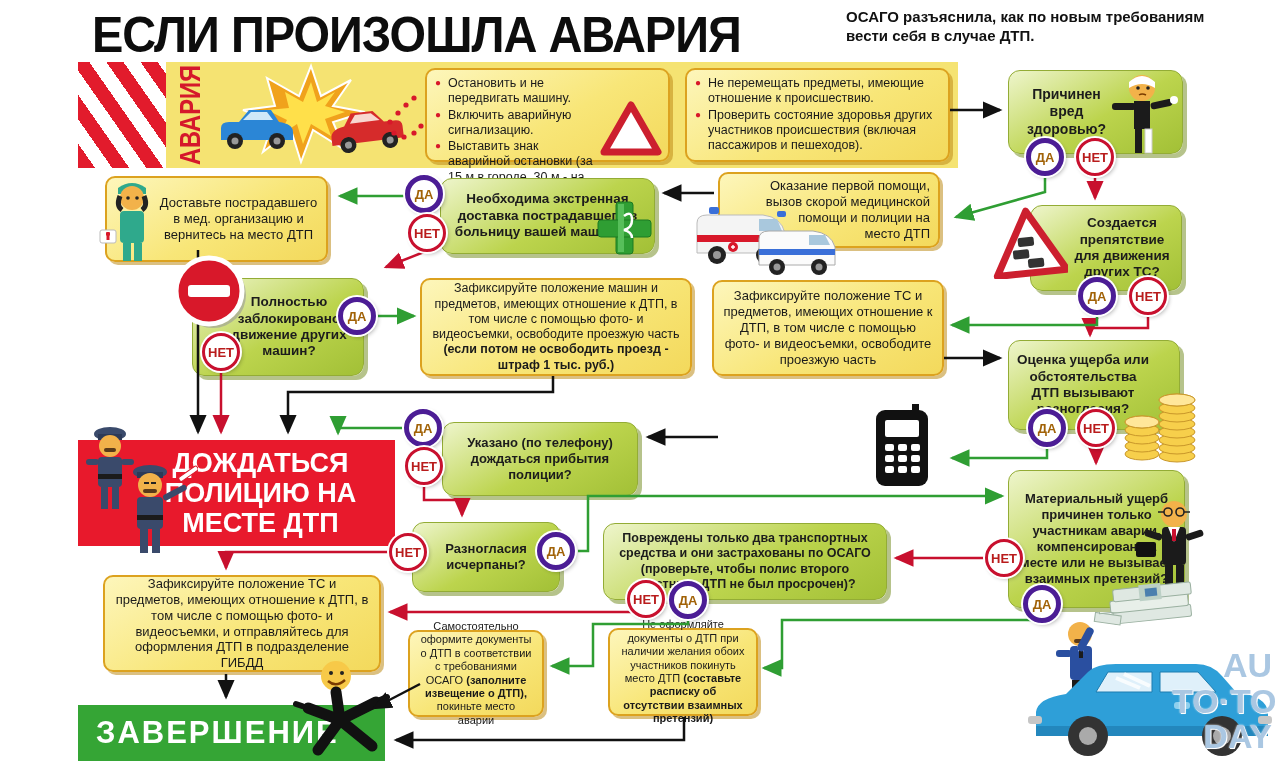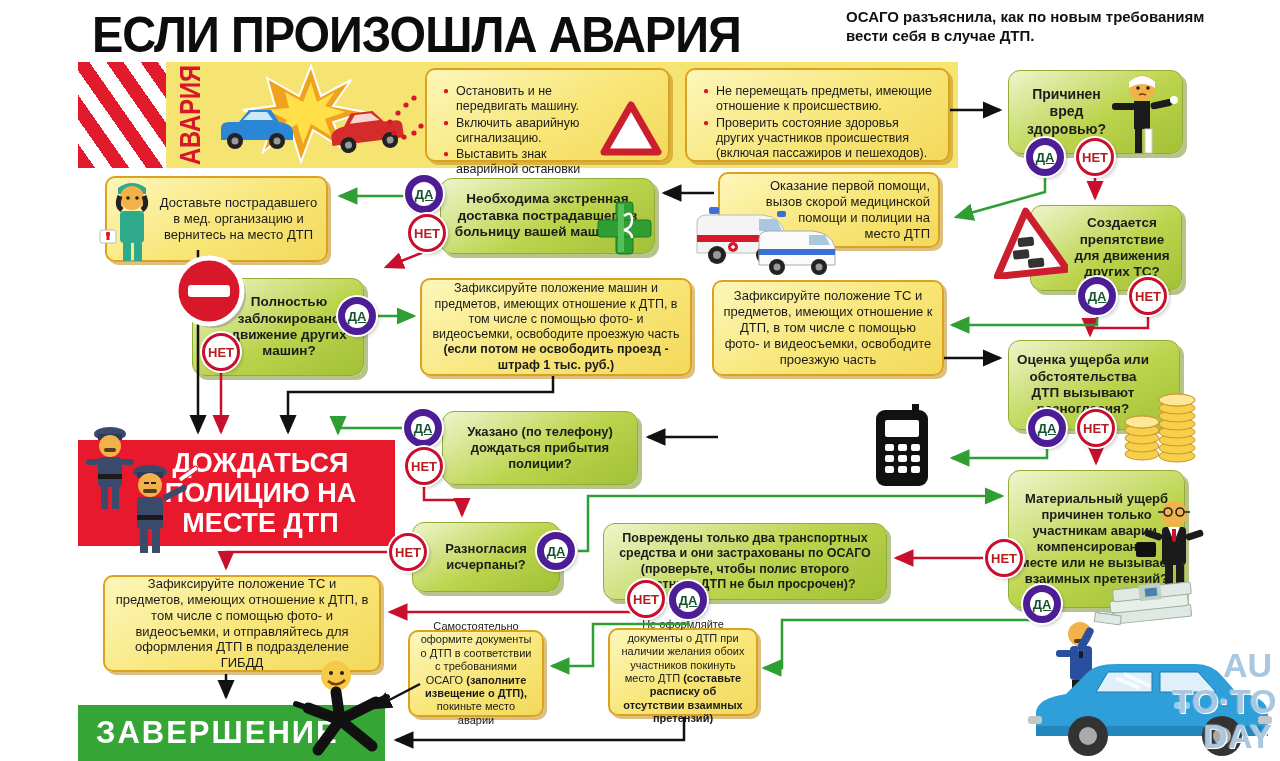--- a/index.html
+++ b/index.html
@@ -9,26 +9,26 @@
   
   .title{font-size:47px;font-weight:800;letter-spacing:-1px;color:#0d0d0d;white-space:nowrap;transform:scaleY(1.08);transform-origin:top left;}
   .subtitle{font-size:15px;font-weight:700;color:#111;line-height:1.25;}
   
   .strip{background:#f5e372;z-index:1;}
   .stripes{background:repeating-linear-gradient(55deg,#e21b2c 0 14px,#ffffff 14px 28px);z-index:2;}
   
   .ybox{background:linear-gradient(150deg,#fdf6bb,#f8e678 55%,#f3d95c);border:2px solid #dca21f;border-radius:10px;box-shadow:3px 3px 0 rgba(190,140,25,.55);z-index:2;color:#1a1a1a;display:flex;align-items:center;justify-content:center;text-align:center;box-sizing:border-box;padding:6px 8px;line-height:1.22;}
   .gbox{background:linear-gradient(150deg,#eef5cc,#bcd44d 55%,#a2c036);border:1px solid #93ac35;border-radius:12px;box-shadow:4px 4px 0 rgba(122,146,44,.55);z-index:2;color:#1c1c1c;font-weight:700;display:flex;align-items:center;justify-content:center;text-align:center;box-sizing:border-box;padding:6px 8px;line-height:1.22;}
   .instr{align-items:flex-start;justify-content:flex-start;text-align:left;font-size:12.5px;}
-  .instr ul{list-style:none;margin:8px;padding:0;}
+  .instr ul{list-style:none;margin:0;padding:0;}
   .instr li{position:relative;padding-left:13px;margin:0 0 1px 0;}
   .instr li::before{content:"●";position:absolute;left:0;top:1px;color:#d8182a;font-size:10px;}
   
   .ans{position:absolute;width:38px;height:38px;border-radius:50%;background:#fff;display:flex;align-items:center;justify-content:center;font-weight:800;font-size:13px;z-index:6;box-shadow:0 0 0 2px #fff,2px 2px 4px rgba(0,0,0,.3);box-sizing:border-box;}
-  .yes{border:7px solid #4c1d95;color:#14532d;text-decoration:underline;}
+  .yes{border:5px solid #4c1d95;color:#a16207;}
   .no{border:3px solid #c8102e;color:#b91c1c;}
   
   .redbanner{background:#e8192c;z-index:2;color:#fff;display:flex;align-items:center;justify-content:flex-end;text-align:center;font-weight:800;font-size:27px;line-height:1.12;padding:0 14px 0 62px;box-sizing:border-box;text-transform:uppercase;}
   .greenbanner{background:#35a535;z-index:2;color:#fff;display:flex;align-items:center;font-weight:800;font-size:31px;letter-spacing:2px;padding-left:18px;box-sizing:border-box;}
   .icon{z-index:4;pointer-events:none;}
   .icon.top{z-index:6;}
   #wires{position:absolute;left:0;top:0;width:1280px;height:761px;z-index:5;pointer-events:none;}
   .avaria-svg{z-index:3;}
   .watermark{z-index:7;text-align:right;font-weight:800;font-size:34px;line-height:1.05;color:rgba(165,196,224,.95);text-shadow:0 0 2px #fff,1px 1px 0 #fff;}
   .bold-inline{font-weight:800;}
@@ -106,21 +106,21 @@
   <div class="abs ybox" style="left:420px;top:278px;width:272px;height:98px;font-size:12.5px;">
     <span><span>Зафиксируйте положение машин и предметов, имеющих отношение к ДТП, в том числе с помощью фото- и видеосъемки, освободите проезжую часть </span><span class="bold-inline">(если потом не освободить проезд - штраф 1 тыс. руб.)</span></span>
   </div>
   <div class="abs ybox" style="left:712px;top:280px;width:232px;height:96px;font-size:13px;">
       <span>Зафиксируйте положение ТС и предметов, имеющих отношение к ДТП, в том числе с помощью фото- и видеосъемки, освободите проезжую часть</span>
     </div>
   <div class="abs gbox" style="left:1008px;top:340px;width:172px;height:90px;font-size:13.5px;padding-right:30px;">
       <span>Оценка ущерба или обстоятельства ДТП вызывают разногласия?</span>
     </div>
   <div class="abs redbanner" style="left:78px;top:440px;width:317px;height:106px;">Дождаться полицию на месте ДТП</div>
-  <div class="abs gbox" style="left:442px;top:411px;width:196px;height:74px;font-size:13px;">
+  <div class="abs gbox" style="left:442px;top:422px;width:196px;height:74px;font-size:13px;">
       <span>Указано (по телефону) дождаться прибытия полиции?</span>
     </div>
   <div class="abs gbox" style="left:1008px;top:470px;width:177px;height:138px;font-size:13px;">
       <span>Материальный ущерб причинен только участникам аварии, компенсирован на месте или не вызывает взаимных претензий?</span>
     </div>
   <div class="abs gbox" style="left:412px;top:522px;width:148px;height:70px;font-size:13px;">
       <span>Разногласия исчерпаны?</span>
     </div>
   <div class="abs gbox" style="left:603px;top:523px;width:284px;height:77px;font-size:12.5px;">
       <span>Повреждены только два транспортных средства и они застрахованы по ОСАГО (проверьте, чтобы полис второго участника ДТП не был просрочен)?</span>

